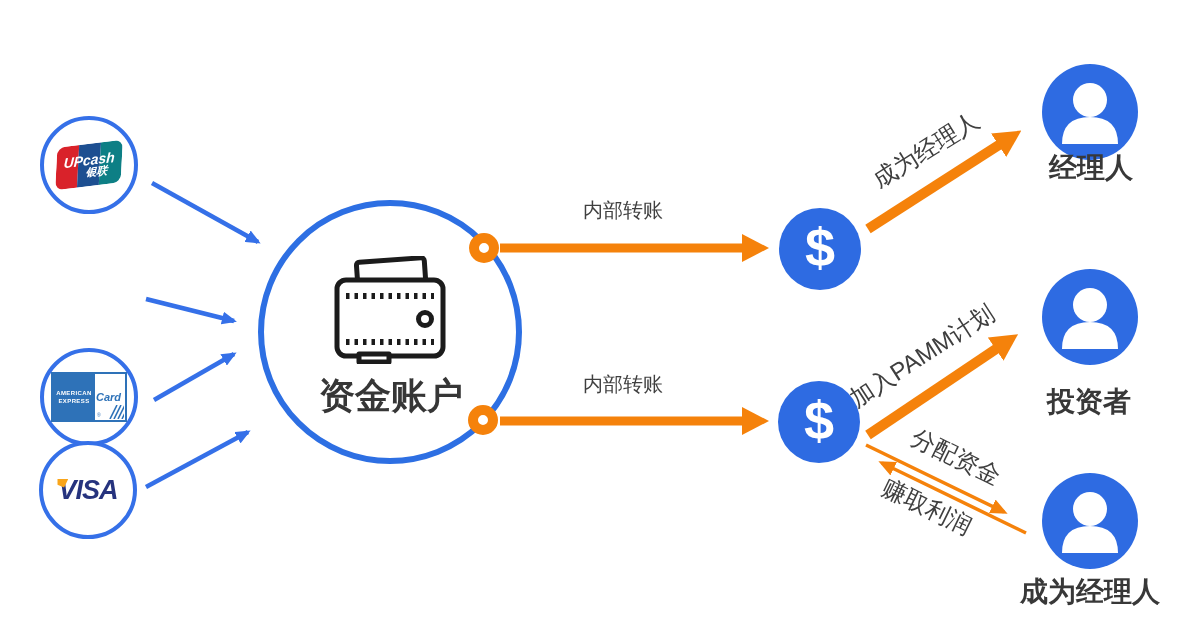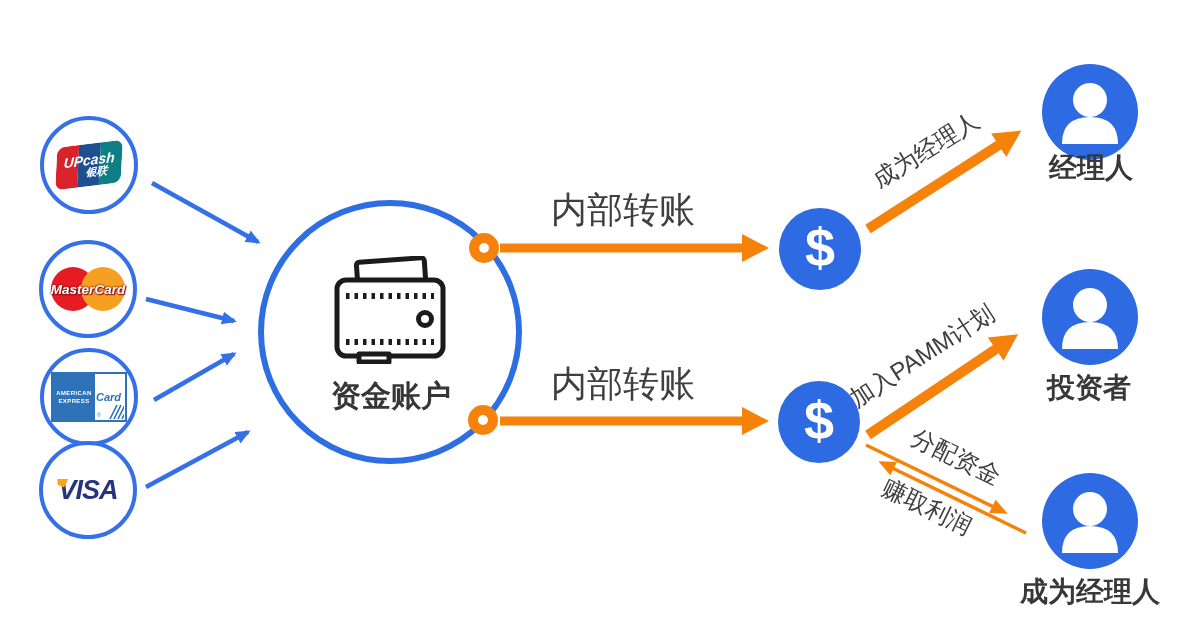--- a/index.html
+++ b/index.html
@@ -48,38 +48,38 @@
   
   .visa { position:relative; font-style:italic; font-weight:bold; font-size:27px;
           color:#26337E; letter-spacing:-1px; line-height:1; }
   .visa-flag { position:absolute; left:-1px; top:2px; width:11px; height:9px; background:#F9A51A;
           clip-path:polygon(0 0, 100% 0, 60% 100%, 0 70%); }
 
   
   .big-circle { position:absolute; left:258px; top:200px; width:264px; height:264px;
       border:6px solid #2D6FE3; border-radius:50%; background:#fff; }
   .account-label { position:absolute; left:391px; top:396px; transform:translate(-50%,-50%);
-      font-size:30px; font-weight:bold; color:#363636; white-space:nowrap; }
+      font-size:36px; font-weight:bold; color:#363636; white-space:nowrap; }
   .wallet { position:absolute; left:329px; top:256px; }
 
   
   .donut { position:absolute; width:30px; height:30px; border-radius:50%;
       border:10px solid #F5820B; background:#fff; }
 
   
   .dollar { position:absolute; width:82px; height:82px; border-radius:50%; background:#2E6BE2;
       color:#fff; display:flex; align-items:center; justify-content:center;
       font-size:54px; font-weight:bold; padding-bottom:4px; }
 
   
   .person { position:absolute; width:96px; height:96px; border-radius:50%; background:#2E6BE2;
       display:flex; align-items:center; justify-content:center; }
 
   
-  .flow-label { position:absolute; font-size:36px; color:#3F3F3F; white-space:nowrap;
+  .flow-label { position:absolute; font-size:20px; color:#3F3F3F; white-space:nowrap;
       transform:translate(-50%,-50%); }
   .flow-label.rot-up1 { transform:translate(-50%,-50%) rotate(-32deg); font-size:24px; }
   .flow-label.rot-up2 { transform:translate(-50%,-50%) rotate(-33deg); font-size:24px; }
   .flow-label.rot-dn  { transform:translate(-50%,-50%) rotate(26deg);  font-size:24px; }
   .node-label { position:absolute; font-size:28px; font-weight:bold; color:#383838;
       white-space:nowrap; transform:translate(-50%,-50%); }
 </style>
 </head>
 <body>
 
@@ -118,27 +118,20 @@
       <div class="band1"></div>
       <div class="band2"></div>
       <div class="band3"></div>
       <div class="uptxt">
         <span class="l1">UPcash</span>
         <span class="l2">银联</span>
       </div>
     </div>
   </div>
 
-  <div class="card-circle" style="left:39px; top:240px;">
-    <div class="mc">
-      <div class="mc-red"></div>
-      <div class="mc-org"></div>
-      <div class="mc-txt">MasterCard</div>
-    </div>
-  </div>
 
   <div class="card-circle" style="left:40px; top:348px;">
     <div class="amex">
       <div class="ax-left">
         <span>AMERICAN</span>
         <span>EXPRESS</span>
       </div>
       <div class="ax-right">
         <span class="ax-card">Card</span>
         <span class="ax-reg">®</span>
@@ -199,21 +192,21 @@
     </svg>
   </div>
   <div class="person" style="left:1042px; top:473px;">
     <svg width="96" height="96" viewBox="0 0 96 96">
       <circle cx="48" cy="36" r="17" fill="#fff"></circle>
       <path d="M20 80 q0 -27 28 -27 q28 0 28 27 z" fill="#fff"></path>
     </svg>
   </div>
 
   <div class="node-label" style="left:1091px; top:168px;">经理人</div>
-  <div class="node-label" style="left:1089px; top:388px;">投资者</div>
+  <div class="node-label" style="left:1089px; top:402px;">投资者</div>
   <div class="node-label" style="left:1090px; top:592px;">成为经理人</div>
 
   <div class="flow-label" style="left:623px; top:210px;">内部转账</div>
   <div class="flow-label" style="left:623px; top:384px;">内部转账</div>
   <div class="flow-label rot-up1" style="left:926px; top:150px;">成为经理人</div>
   <div class="flow-label rot-up2" style="left:922px; top:356px;">加入PAMM计划</div>
   <div class="flow-label rot-dn" style="left:956px; top:457px;">分配资金</div>
   <div class="flow-label rot-dn" style="left:927px; top:507px;">赚取利润</div>
 
 </div>

